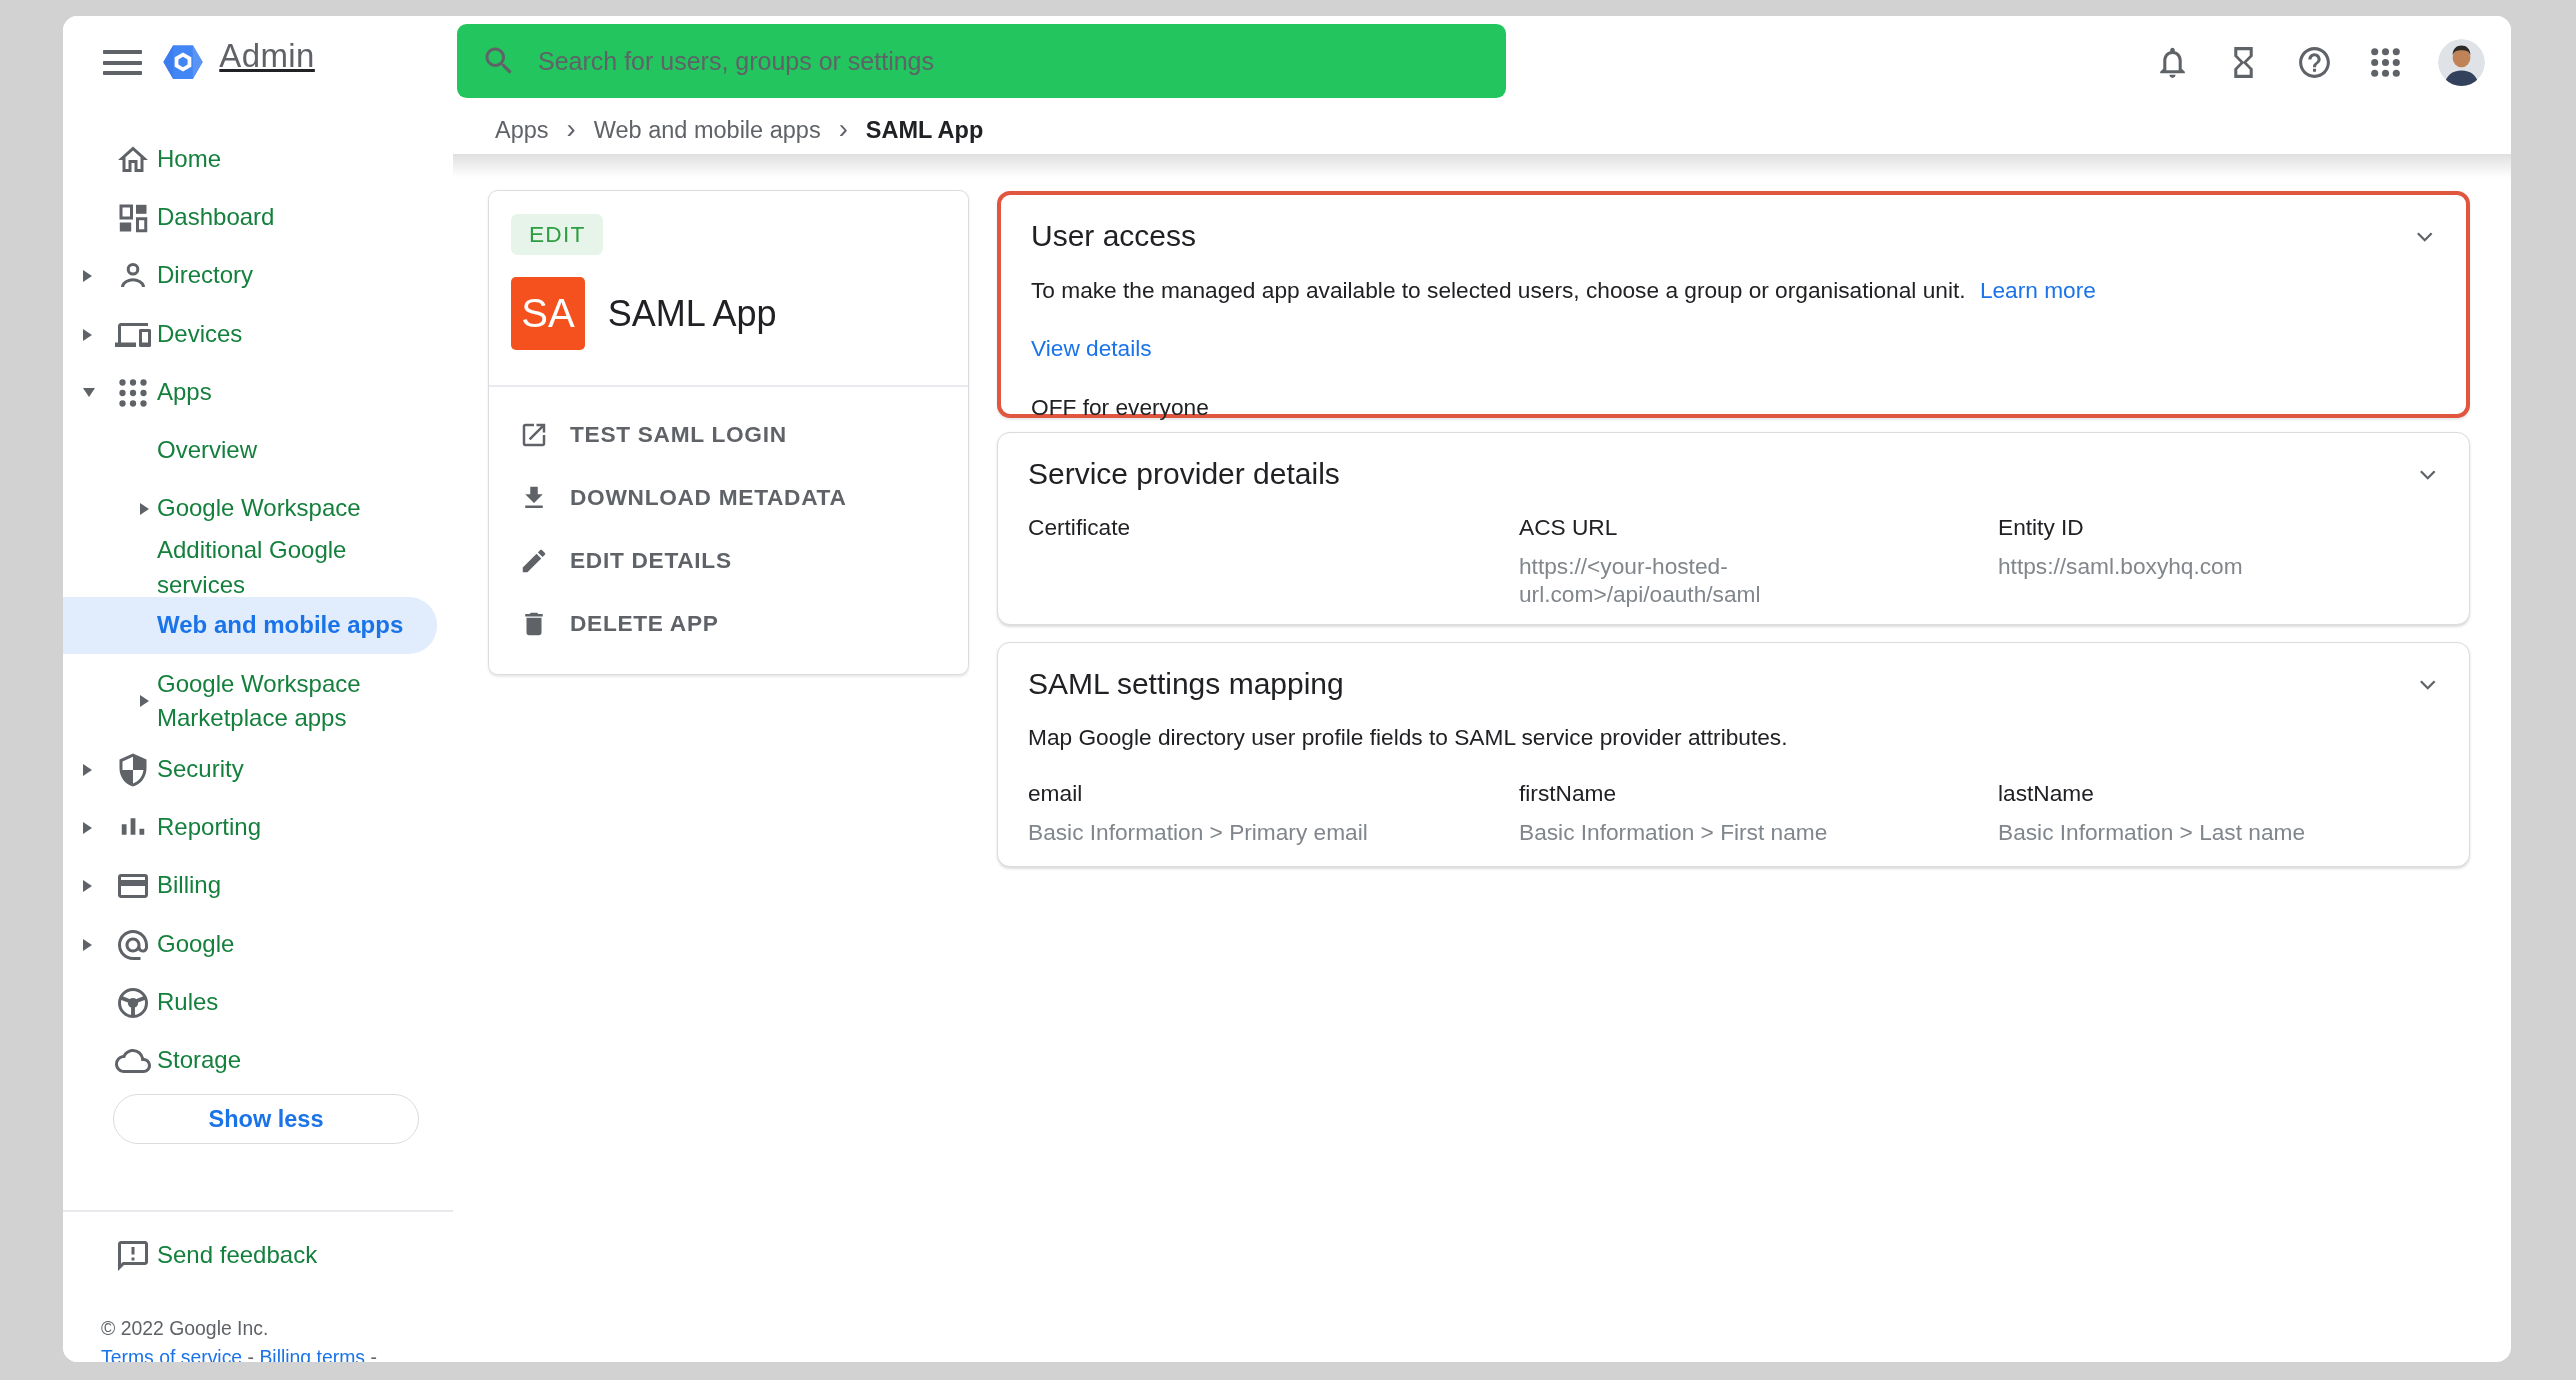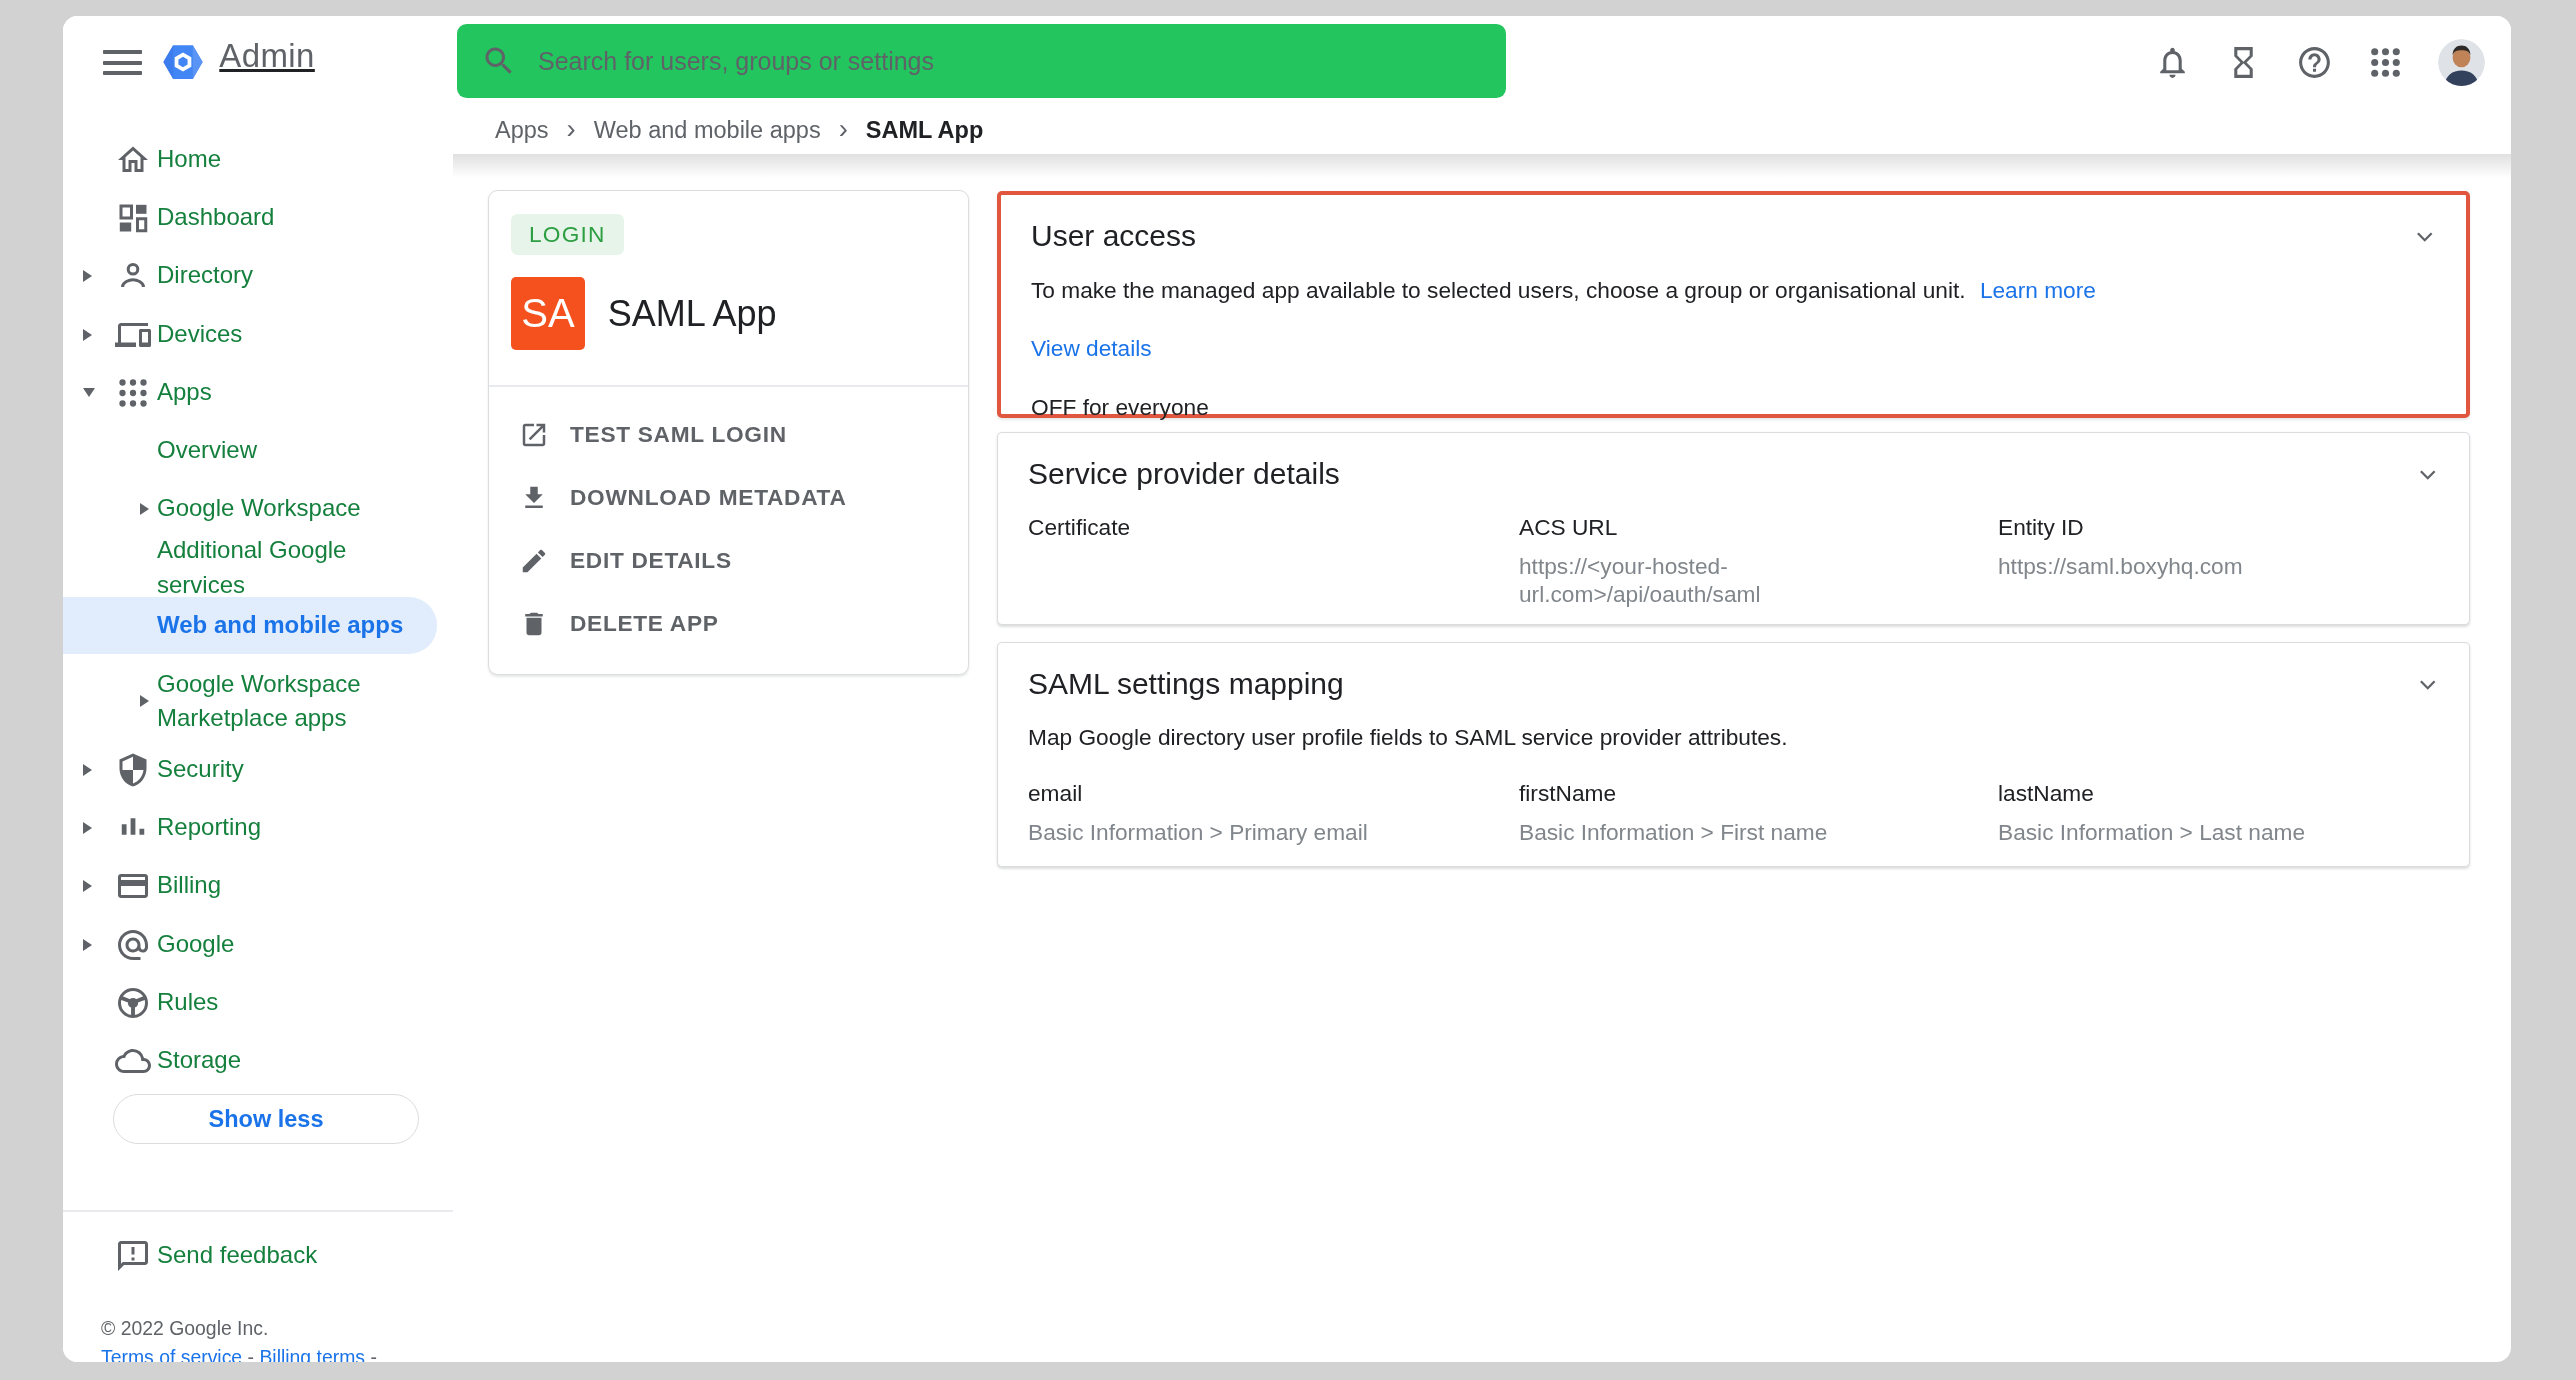--- a/index.html
+++ b/index.html
@@ -83,21 +83,21 @@
     width:74px; height:73px; background:#f4511e; border-radius:4.9px; color:#fff; font-size:40px;
     display:flex; align-items:center; justify-content:center;
   }
   .app-title { font-size:36px; color:#202124; margin-left:22.7px; }
   .card-divider { position:absolute; left:0; top:194px; width:100%; height:1.6px; background:#e8eaed; }
   .card-actions { position:absolute; left:0; top:212px; width:100%; }
   .action-row { height:63px; display:flex; align-items:center; padding-left:30px; cursor:pointer; }
   .action-row svg { width:30px; height:30px; flex:0 0 auto; }
   .action-label { margin-left:21px; font-size:22.7px; font-weight:700; letter-spacing:0.7px; color:#5f6368; }
   
-  .panel { position:absolute; left:934px; width:1473px; background:#fff; border-radius:5px; }
+  .panel { position:absolute; left:934px; width:1473px; background:#fff; border-radius:13px; }
   .panel-plain { border:1.6px solid #dadce0; box-shadow:0 1.6px 2.4px rgba(60,64,67,0.18); }
   .panel-highlight { border:4px solid #e0563f; box-shadow:0 1.6px 2.4px rgba(60,64,67,0.12); }
   #panel-user-access { top:175px; height:227px; }
   #panel-service-provider { top:416px; height:193px; }
   #panel-attr-mapping { top:626px; height:225px; }
   .panel-inner { padding:24px 32px 0 30px; position:relative; }
   .panel-title { font-size:30px; color:#202124; font-weight:400; }
   .panel-chevron { position:absolute; right:27.5px; top:27.5px; width:27.5px; height:27.5px; cursor:pointer; }
   .ua-desc { margin-top:24px; font-size:22.7px; color:#202124; }
   .link { color:#1a73e8; cursor:pointer; }
@@ -334,21 +334,21 @@
       <div>© 2022 Google Inc.</div>
       <div class="links">
         <span class="flink">Terms of service</span><span class="fsep"> - </span><span class="flink">Billing terms</span><span class="fsep"> -</span>
       </div>
     </div>
   </div>
 
   <div class="side-scrollbar"></div>
 
   <div class="app-card">
-    <div class="saml-badge">LOGIN</div>
+    <div class="saml-badge">EDIT</div>
     <div class="app-identity">
       <div class="app-square">SA</div>
       <div class="app-title">SAML App</div>
     </div>
     <div class="card-divider"></div>
     <div class="card-actions">
       <div class="action-row">
         <svg viewBox="0 0 24 24">
             <path d="M19 19H5V5h7V3H5c-1.11 0-2 .9-2 2v14c0 1.1.89 2 2 2h14c1.1 0 2-.9 2-2v-7h-2v7zM14 3v2h3.59l-9.83 9.83 1.41 1.41L19 6.41V10h2V3h-7z" fill="#5f6368"></path>
           </svg>

